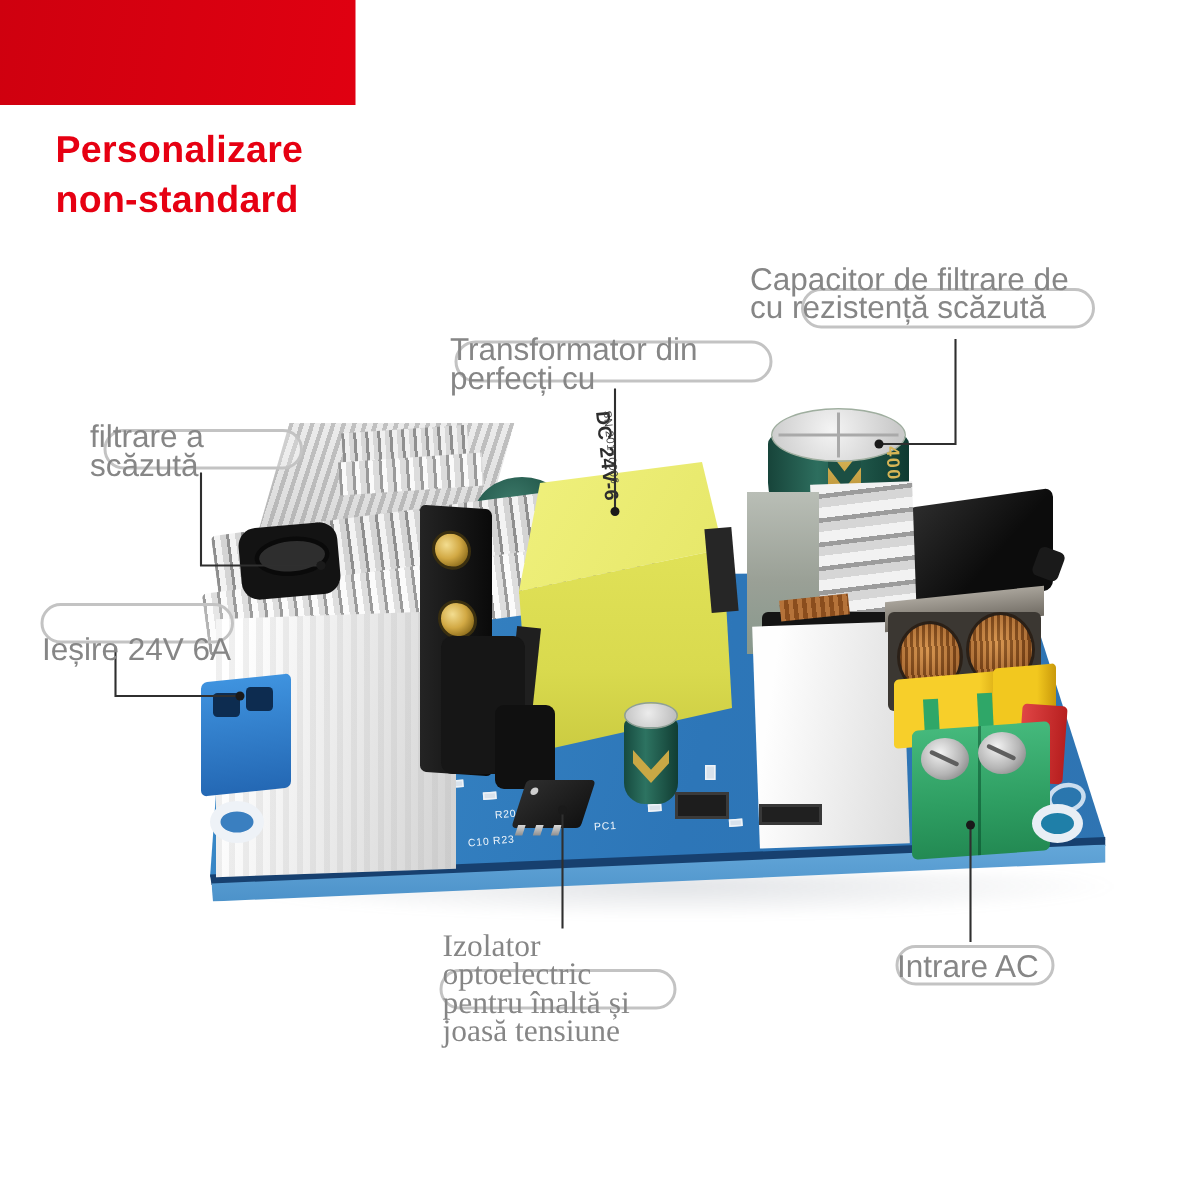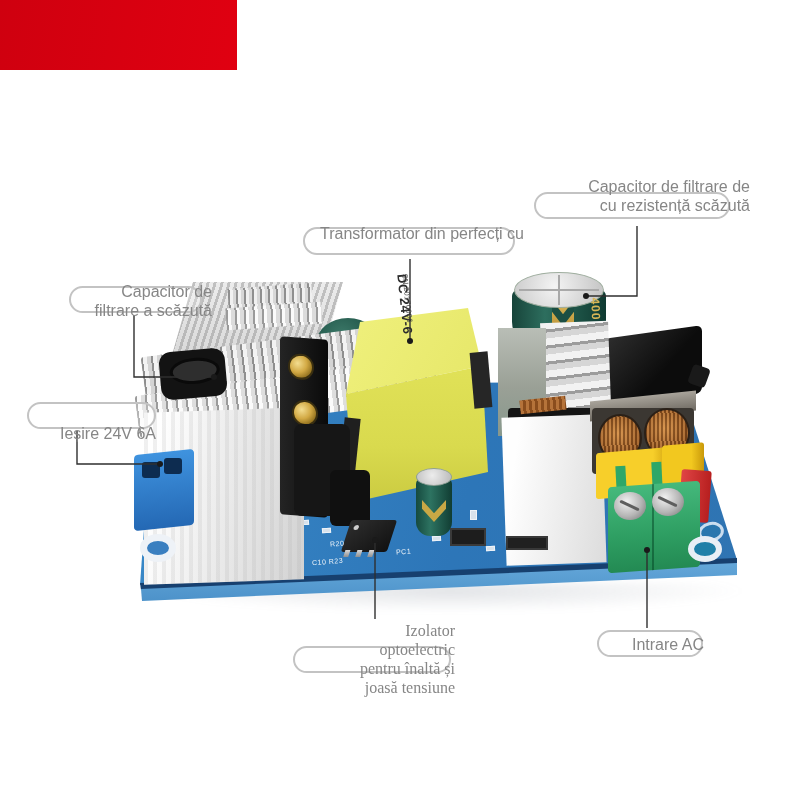--- a/index.html
+++ b/index.html
@@ -8,22 +8,22 @@
 
   
   .ribbon{position:absolute;left:0;top:0;width:237px;height:70px;
           background:linear-gradient(100deg,#cf000f,#e00011);}
   .headline{position:absolute;left:37px;top:84px;color:#e60012;font-size:25px;
             line-height:33px;font-weight:700;letter-spacing:.2px;}
 
   
   .pill{position:absolute;border:2px solid #c3c3c3;border-radius:16px;
         background:rgba(255,255,255,.25);box-sizing:border-box;}
-  .ctext{position:absolute;color:#868686;font-size:16px;line-height:19px;
-         text-align:right;z-index:40;}
+  .ctext{position:absolute;color:#868686;font-size:21px;line-height:19px;
+         text-align:left;z-index:40;}
   #pill-a{left:534px;top:192px;width:196px;height:27px;}
   #text-a{left:500px;top:177px;width:250px;}
   #pill-b{left:303px;top:227px;width:212px;height:28px;}
   #text-b{left:300px;top:224px;width:224px;}
   #pill-c{left:69px;top:286px;width:133px;height:27px;}
   #text-c{left:60px;top:282px;width:152px;}
   #pill-d{left:27px;top:402px;width:129px;height:27px;}
   #text-d{left:28px;top:424px;width:128px;}
   #pill-e{left:293px;top:646px;width:158px;height:27px;}
   #text-e{left:295px;top:621px;width:160px;font-family:Liberation Serif, serif;}
@@ -178,20 +178,24 @@
   .pin{position:absolute;width:5px;height:7px;background:linear-gradient(#d9d9d9,#8f8f8f);bottom:-5px;}
   #smd1{left:450px;top:528px;width:36px;height:18px;background:#1d1d1d;border:2px solid #3a3a3a;}
   #smd2{left:506px;top:536px;width:42px;height:14px;background:#202020;border:2px solid #383838;}
 </style>
 </head>
 <body>
 
 <div class="page">
 
   <div class="ribbon"></div>
+  <div class="headline">
+    <div>Personalizare</div>
+    <div>non-standard</div>
+  </div>
 
   <div class="scene">
     <div id="shadow"></div>
     <div id="board-top"></div>
     <div id="board-seam"></div>
     <div id="board-front"></div>
 
     <div class="pad" style="left:300px;top:520px;width:9px;height:5px;transform:rotate(-4deg);"></div>
     <div class="pad" style="left:322px;top:528px;width:9px;height:5px;transform:rotate(-4deg);"></div>
     <div class="pad" style="left:432px;top:536px;width:9px;height:5px;transform:rotate(-4deg);"></div>
@@ -307,21 +311,20 @@
     <div>cu rezistență scăzută</div>
   </div>
 
   <div id="pill-b" class="pill"></div>
   <div id="text-b" class="ctext">
     <div>Transformator din perfecți cu</div>
   </div>
 
   <div id="pill-c" class="pill"></div>
   <div id="text-c" class="ctext">
-    <div>Capacitor de</div>
     <div>filtrare a scăzută</div>
   </div>
 
   <div id="pill-d" class="pill"></div>
   <div id="text-d" class="ctext">
     <div>Ieșire 24V 6A</div>
   </div>
 
   <div id="pill-e" class="pill"></div>
   <div id="text-e" class="ctext">

